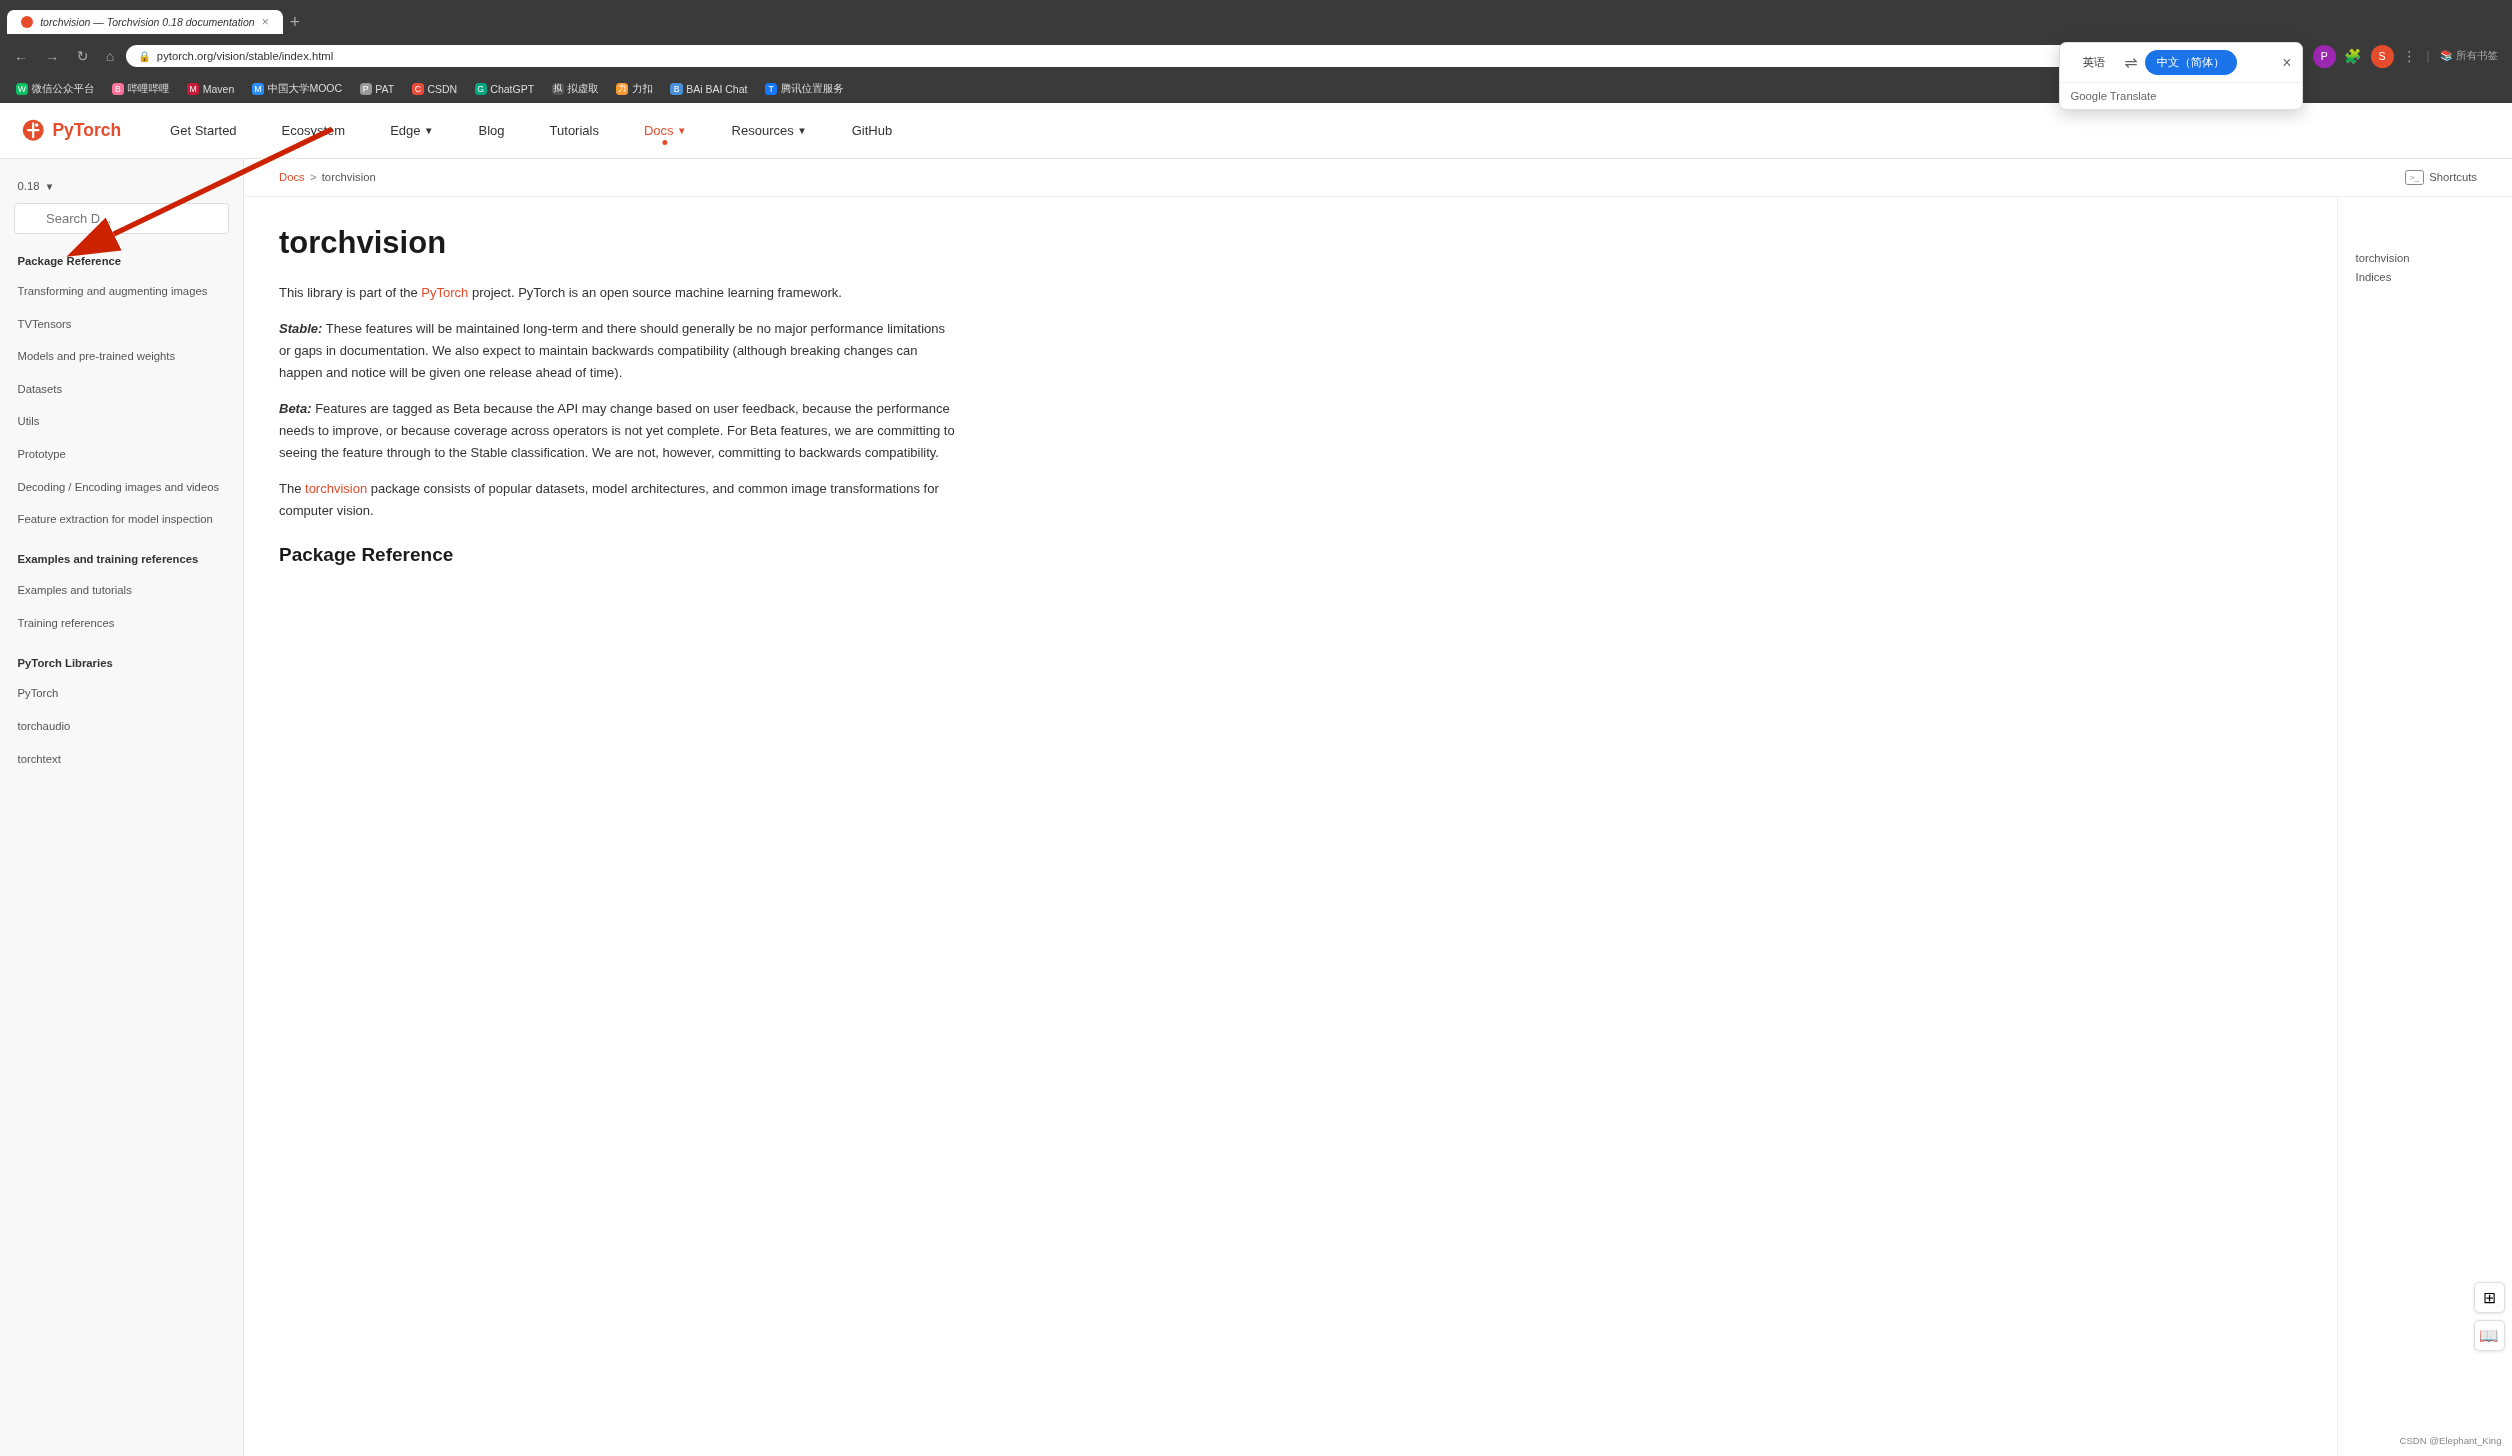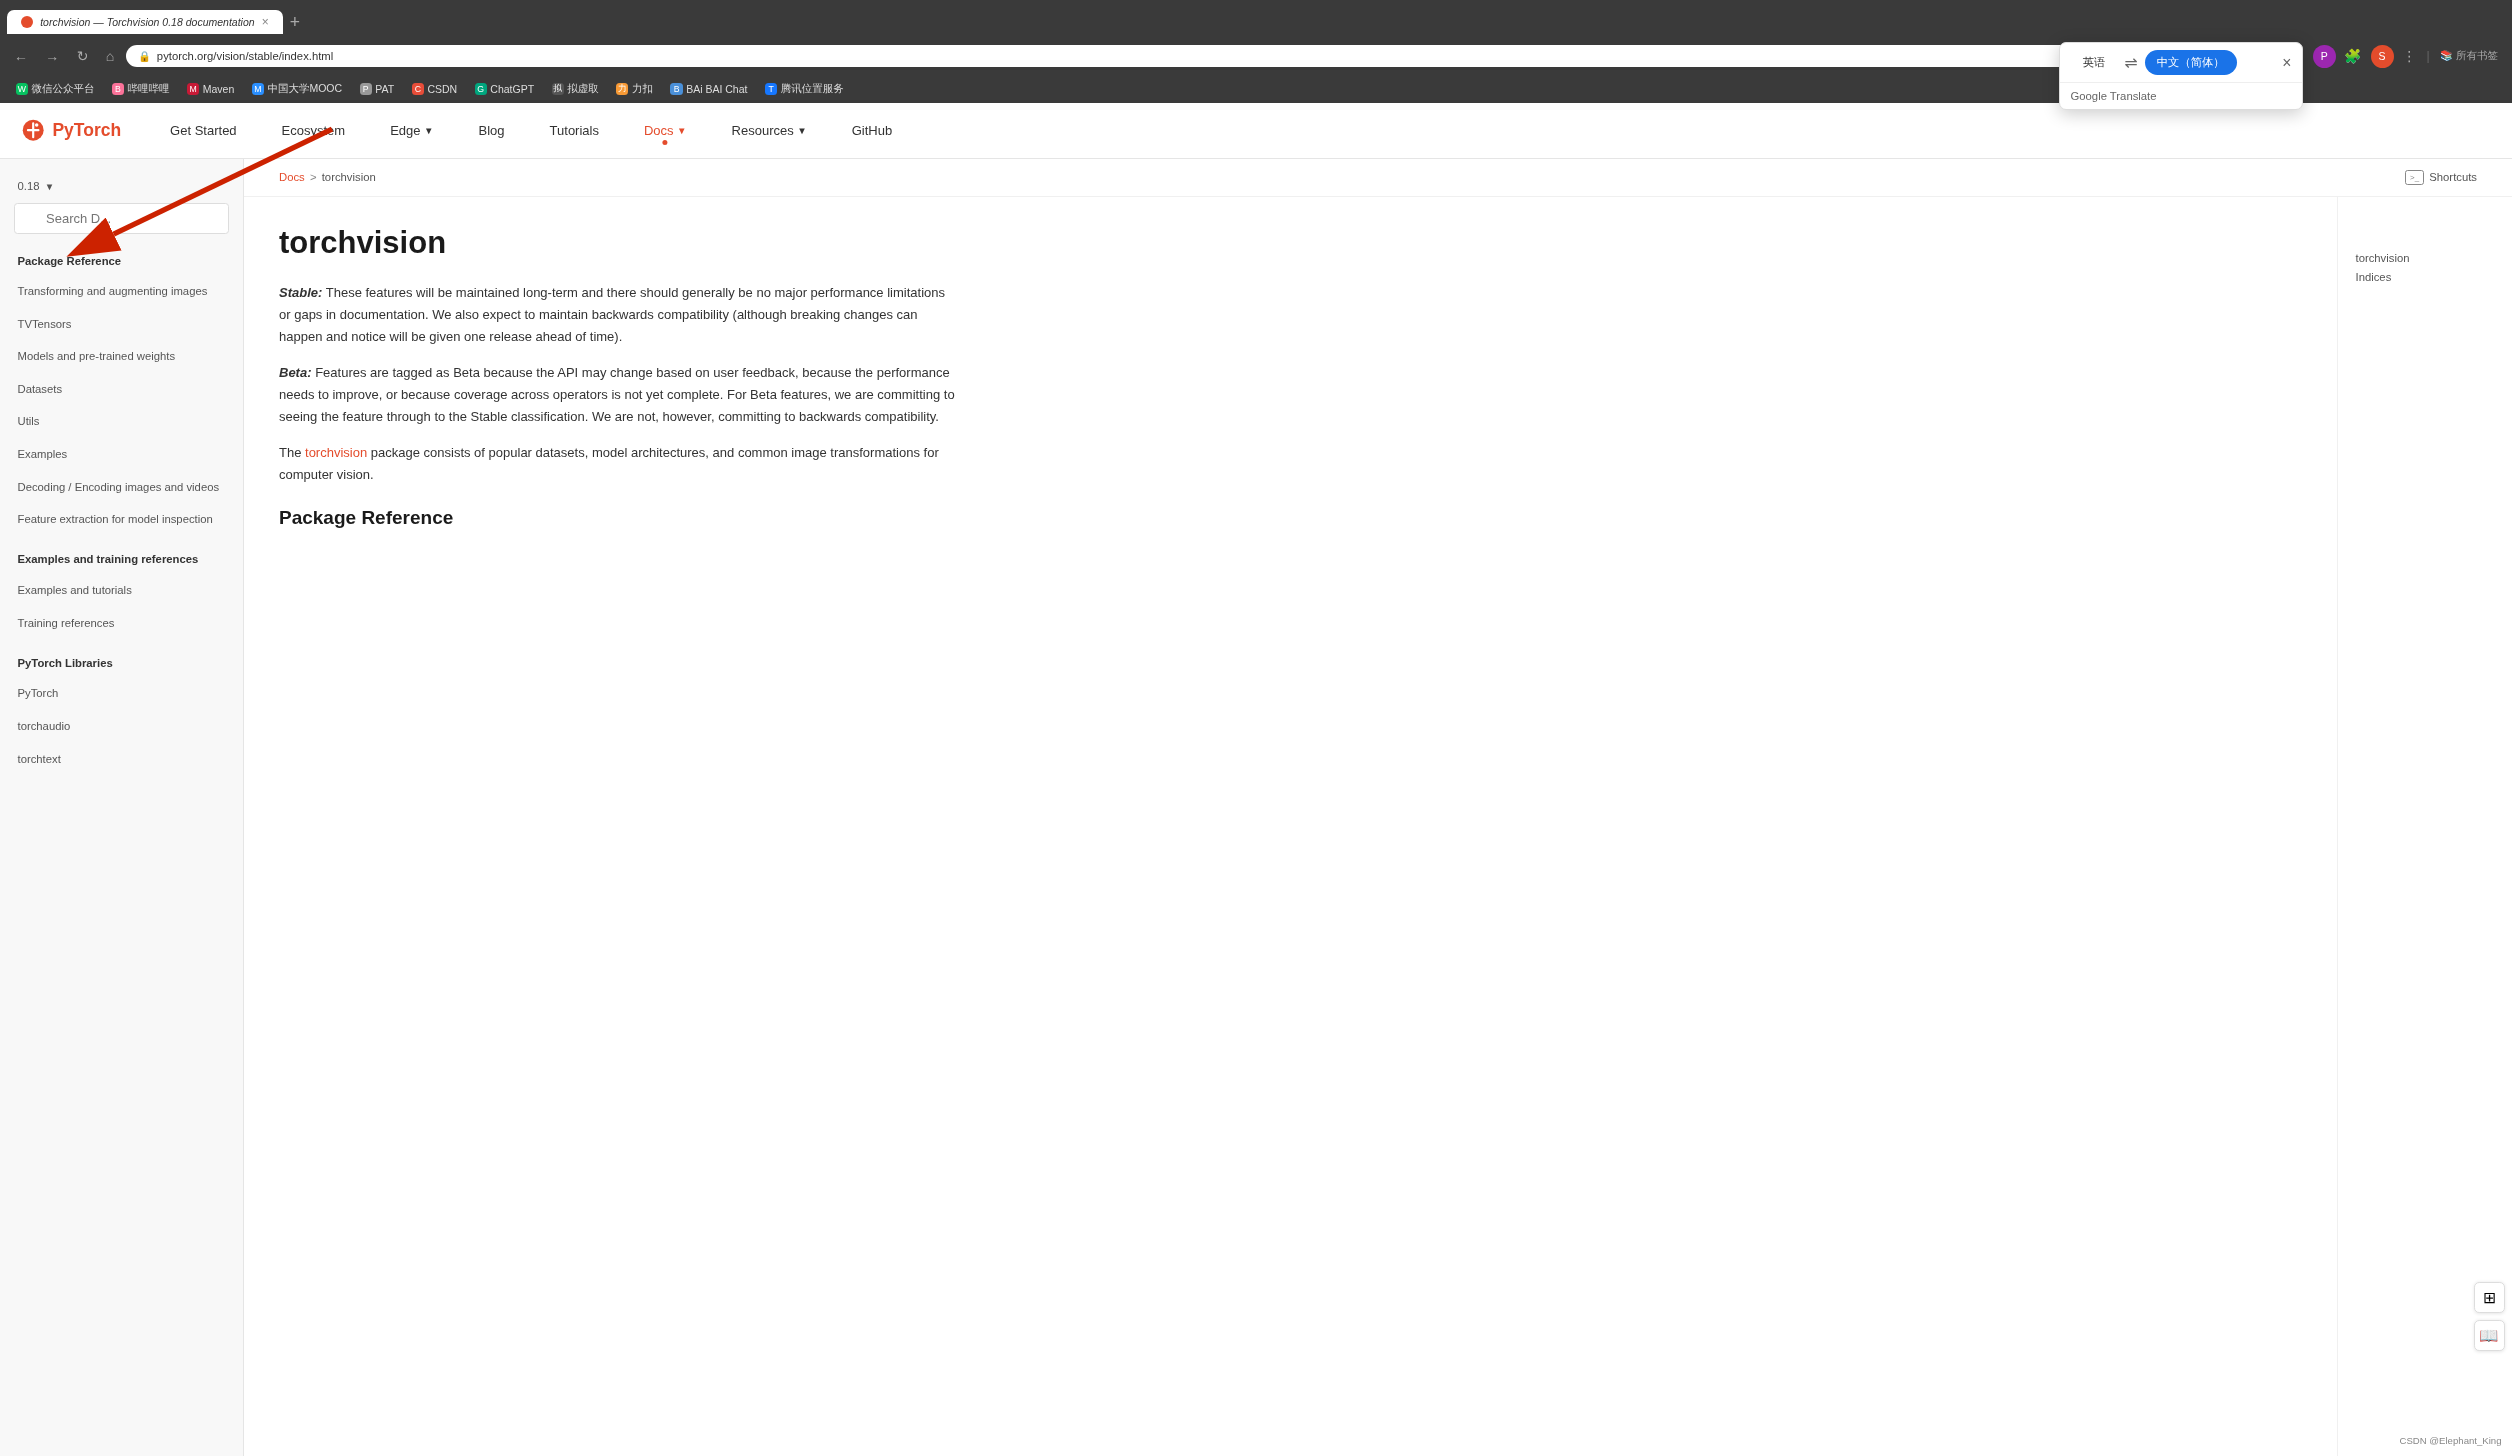--- a/index.html
+++ b/index.html
@@ -229,21 +229,21 @@
           <input class="sidebar-search-input" type="text" placeholder="Search D..." style="">
         </div>
       </div>
 
       <div class="sidebar-section-title">Package Reference</div>
       <a href="#" class="sidebar-link">Transforming and augmenting images</a>
       <a href="#" class="sidebar-link">TVTensors</a>
       <a href="#" class="sidebar-link">Models and pre-trained weights</a>
       <a href="#" class="sidebar-link">Datasets</a>
       <a href="#" class="sidebar-link">Utils</a>
-      <a href="#" class="sidebar-link">Examples</a>
+      <a href="#" class="sidebar-link">Prototype</a>
       <a href="#" class="sidebar-link">Decoding / Encoding images and videos</a>
       <a href="#" class="sidebar-link">Feature extraction for model inspection</a>
 
       <div class="sidebar-spacer"></div>
       <div class="sidebar-section-title">Examples and training references</div>
       <a href="#" class="sidebar-link">Examples and tutorials</a>
       <a href="#" class="sidebar-link">Training references</a>
 
       <div class="sidebar-spacer"></div>
       <div class="sidebar-section-title">PyTorch Libraries</div>
@@ -265,20 +265,23 @@
             <span style="font-size:7.9px;">&gt;_</span>
           </div>
           <span>Shortcuts</span>
         </div>
       </div>
 
       <div style="display:flex; flex:1; overflow:hidden;">
         <div style="flex:1; overflow-y:auto;">
           <article class="article">
             <h1>torchvision</h1>
+            <p>
+              This library is part of the <a href="#" class="link">PyTorch</a> project. PyTorch is an open source machine learning framework.
+            </p>
 
             <p>
               <span class="italic-bold">Stable:</span>
               <span>These features will be maintained long-term and there should generally be no major performance limitations or gaps in documentation. We also expect to maintain backwards compatibility (although breaking changes can happen and notice will be given one release ahead of time).</span>
             </p>
 
             <p>
               <span class="italic-bold">Beta:</span>
               <span>Features are tagged as Beta because the API may change based on user feedback, because the performance needs to improve, or because coverage across operators is not yet complete. For Beta features, we are committing to seeing the feature through to the Stable classification. We are not, however, committing to backwards compatibility.</span>
             </p>

